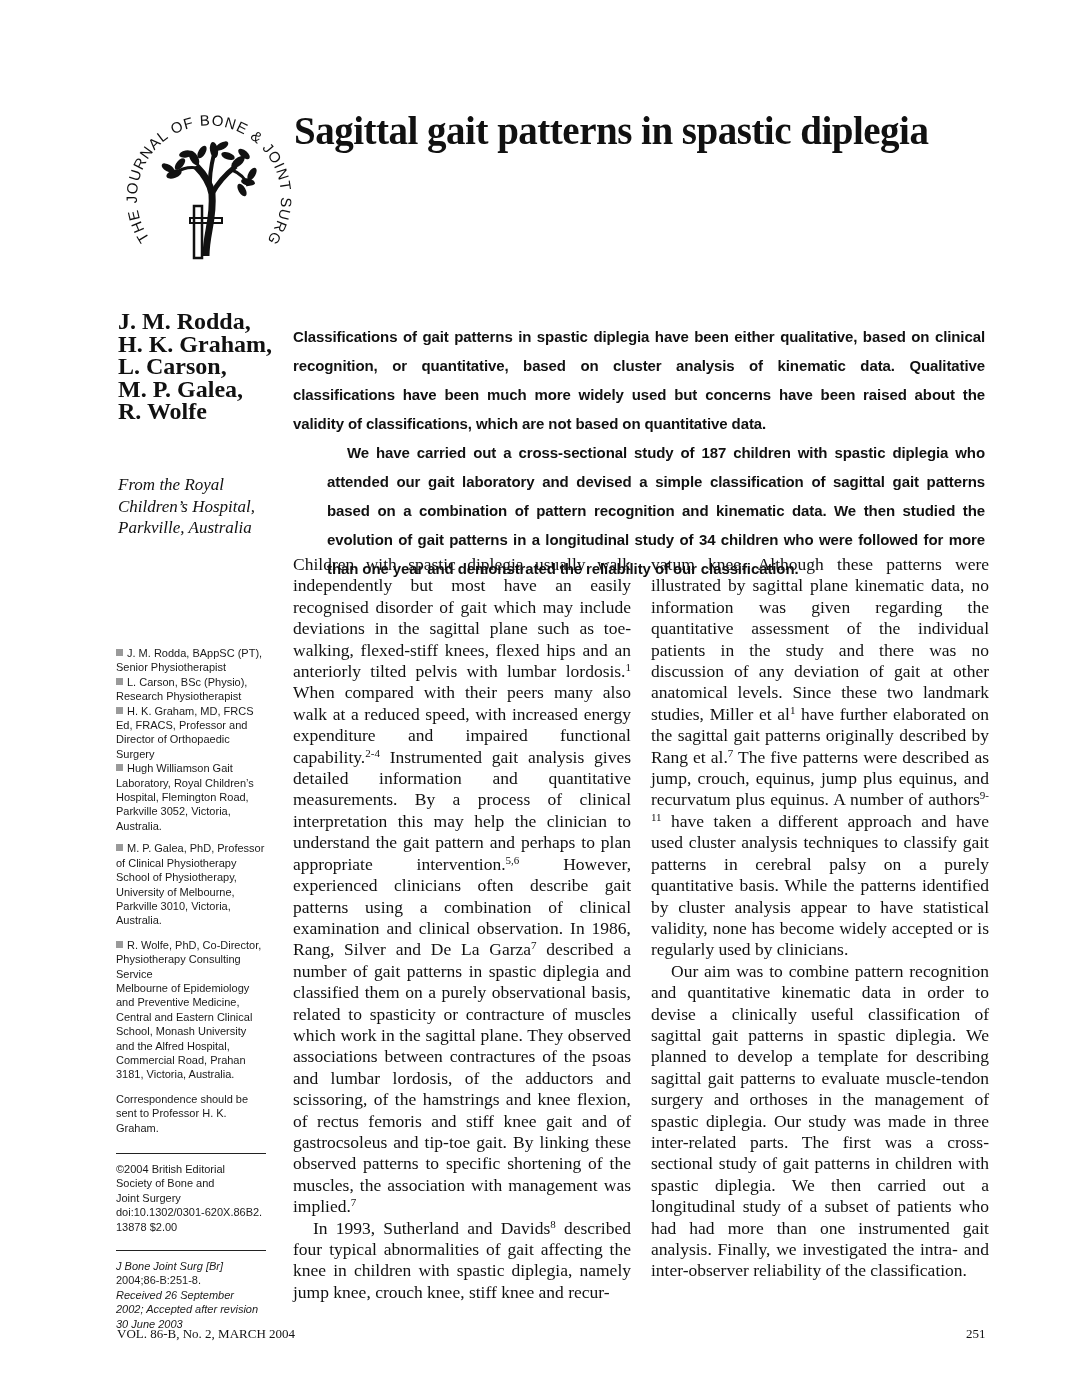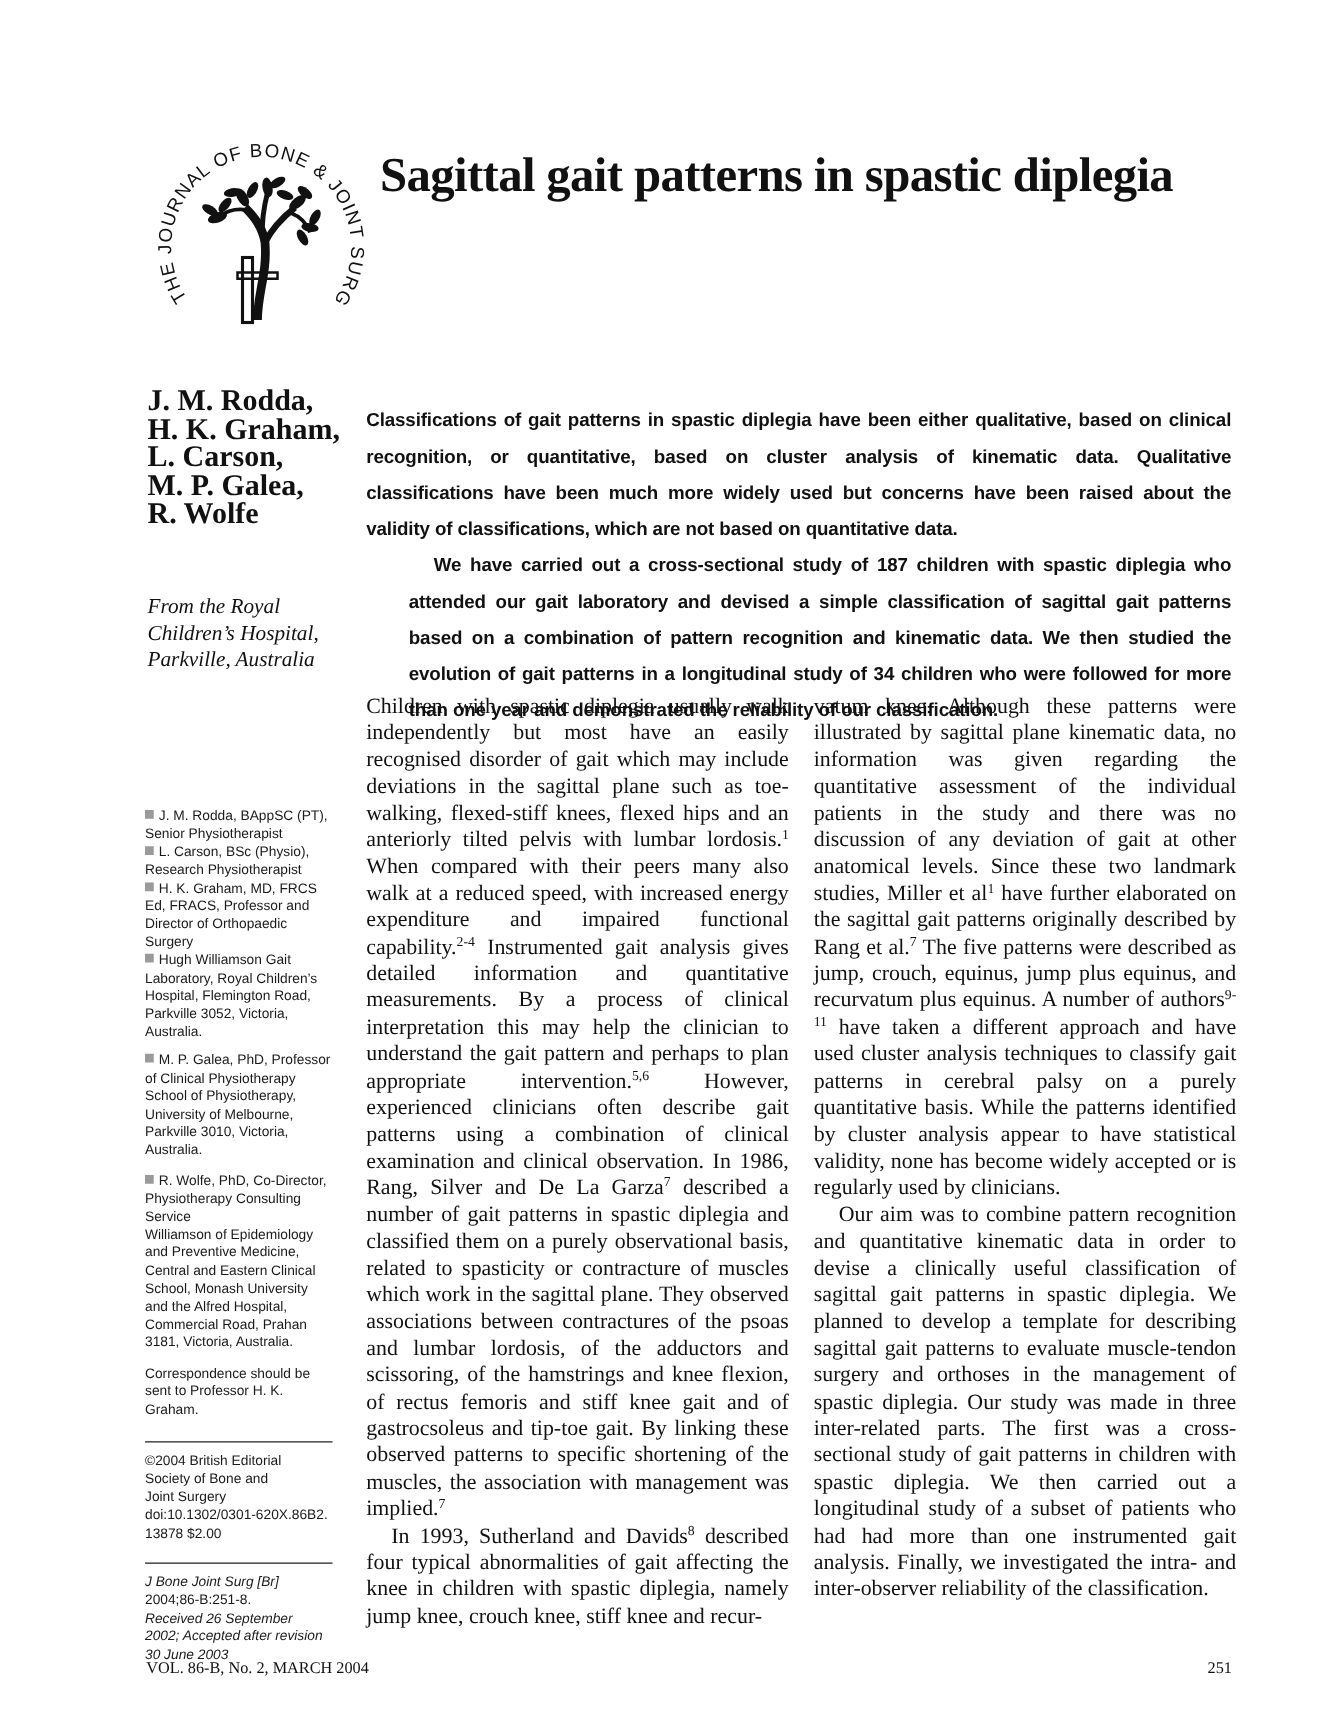--- a/index.html
+++ b/index.html
@@ -2,21 +2,21 @@
 <html><head>
 <meta charset="utf-8">
 <style>
   html, body { margin: 0; padding: 0; background: #ffffff; }
   body { width: 1074px; height: 1385px; position: relative; overflow: hidden; color: #111; }
   .serif { font-family: "Liberation Serif", "DejaVu Serif", serif; }
   .sans { font-family: "Liberation Sans", "DejaVu Sans", sans-serif; }
 
   #logo { position: absolute; left: 114px; top: 94px; width: 190px; height: 190px; }
 
-  #title { position: absolute; left: 292px; top: 106px; font-size: 39px; font-weight: bold; letter-spacing: -0.5px; margin: 12px; }
+  #title { position: absolute; left: 292px; top: 106px; font-size: 39px; font-weight: bold; letter-spacing: -0.5px; margin: 2px; }
 
   #authors { position: absolute; left: 118px; top: 310px; width: 160px; font-size: 24px; font-weight: bold; line-height: 22.5px; }
   #affil { position: absolute; left: 118px; top: 474px; width: 160px; font-size: 17px; font-style: italic; line-height: 21.5px; }
 
   #abstract { position: absolute; left: 293px; top: 322px; width: 692px; font-size: 15px; font-weight: bold; line-height: 29px; text-align: justify; letter-spacing: -0.1px; }
   #abstract p { margin: 0; }
   #abstract p + p { text-indent: 20px; margin-left: 34px; }
 
   #notes { position: absolute; left: 116px; top: 646px; width: 154px; font-size: 11px; line-height: 14.4px; color: #1a1a1a; }
   .note { margin: 0 0 10px 0; }
@@ -119,21 +119,21 @@
     <span class="blk">School of Physiotherapy,</span>
     <span class="blk">University of Melbourne,</span>
     <span class="blk">Parkville 3010, Victoria,</span>
     <span class="blk">Australia.</span>
   </div>
 
   <div class="note">
     <span class="blk"><span class="sq"></span><span>R. Wolfe, PhD, Co-Director,</span></span>
     <span class="blk">Physiotherapy Consulting</span>
     <span class="blk">Service</span>
-    <span class="blk">Williamson of Epidemiology</span>
+    <span class="blk">Melbourne of Epidemiology</span>
     <span class="blk">and Preventive Medicine,</span>
     <span class="blk">Central and Eastern Clinical</span>
     <span class="blk">School, Monash University</span>
     <span class="blk">and the Alfred Hospital,</span>
     <span class="blk">Commercial Road, Prahan</span>
     <span class="blk">3181, Victoria, Australia.</span>
   </div>
 
   <div class="note" style="margin-bottom:18px">
     <span class="blk">Correspondence should be</span>

